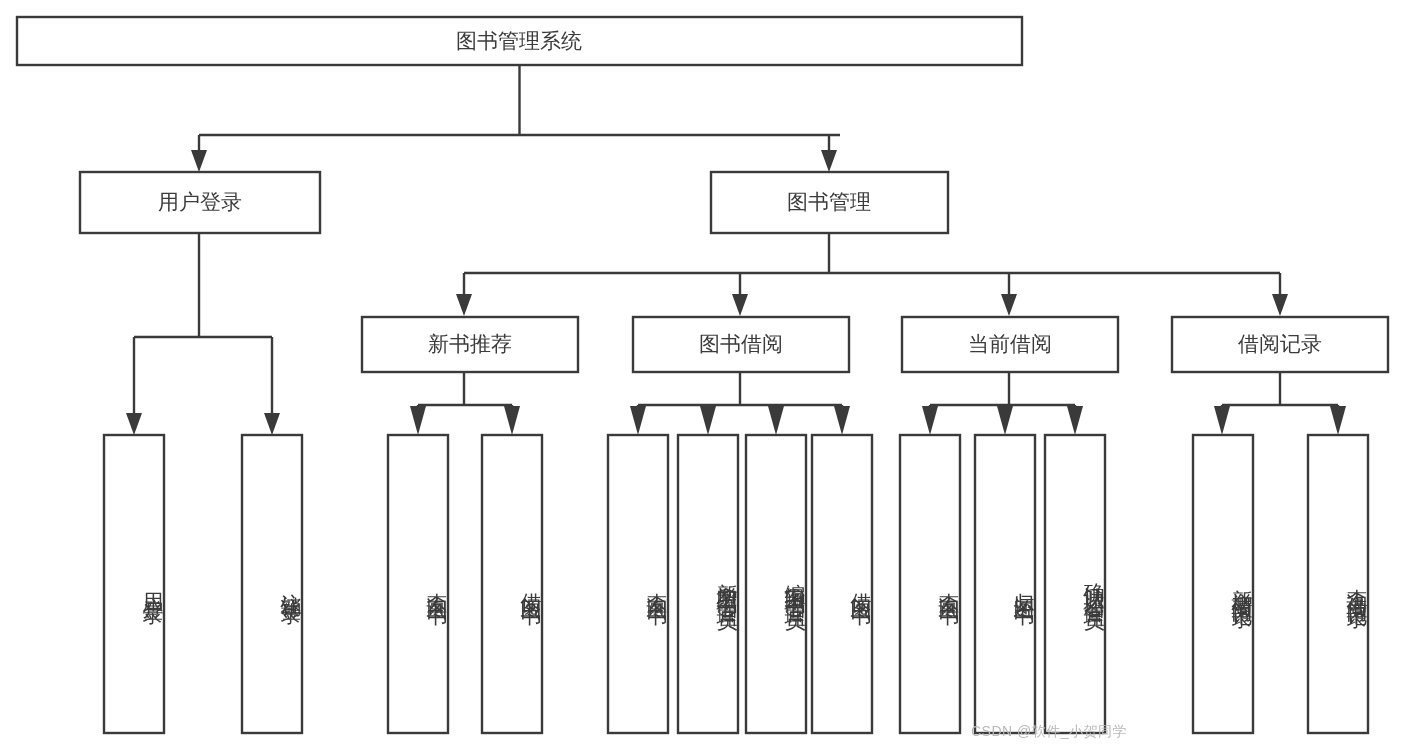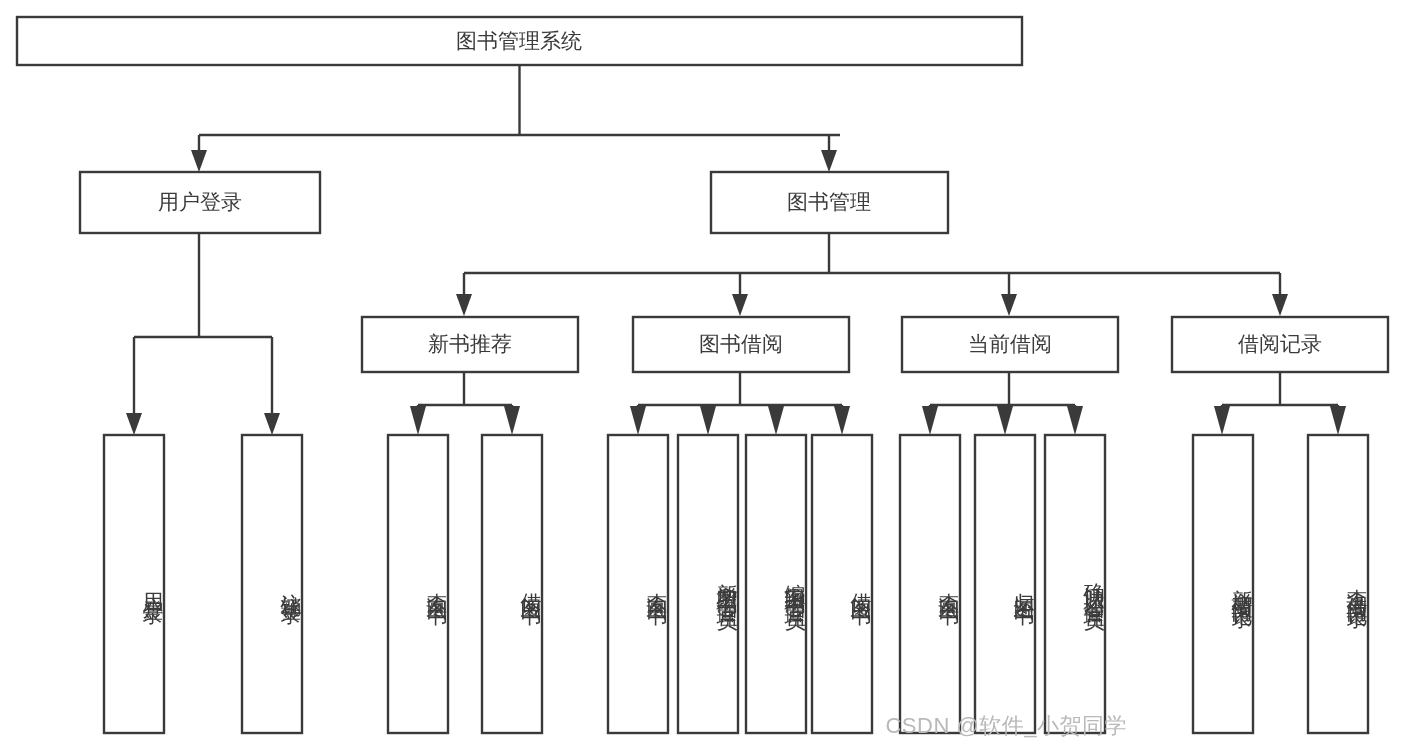--- a/index.html
+++ b/index.html
@@ -61,21 +61,21 @@
     white-space: nowrap;
     text-align: center;
     pointer-events: none;
     user-select: none;
   }
   .watermark {
     position: absolute;
     right: 8px;
     bottom: 6px;
     font-family: "Liberation Sans", "DejaVu Sans", sans-serif;
-    font-size: 22px;
+    font-size: 14px;
     color: #b9b9b9;
     letter-spacing: 0.5px;
     white-space: nowrap;
   }
 </style>
 </head>
 <body>
 
 <div id="diagram-root">
 

